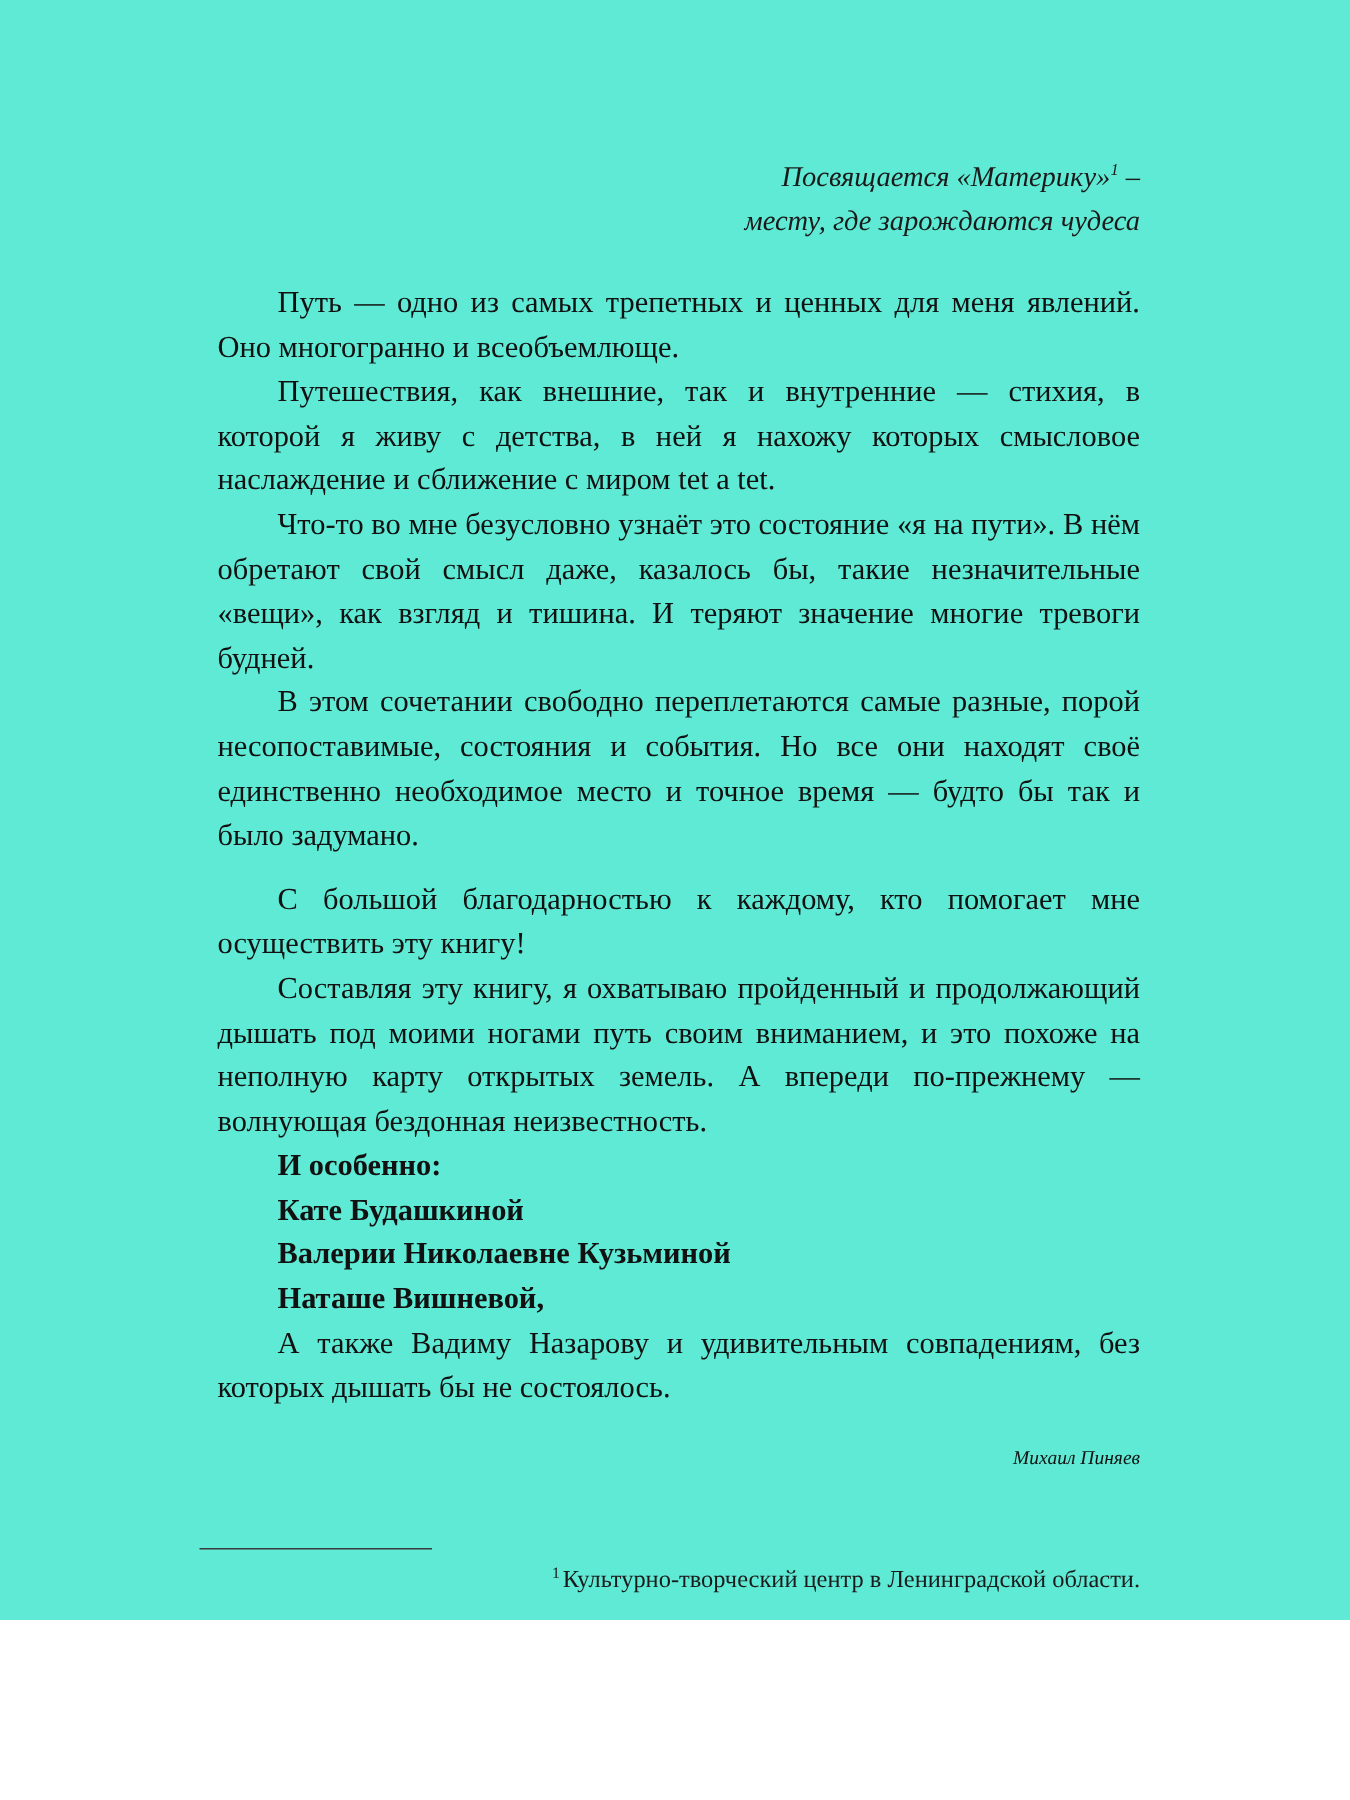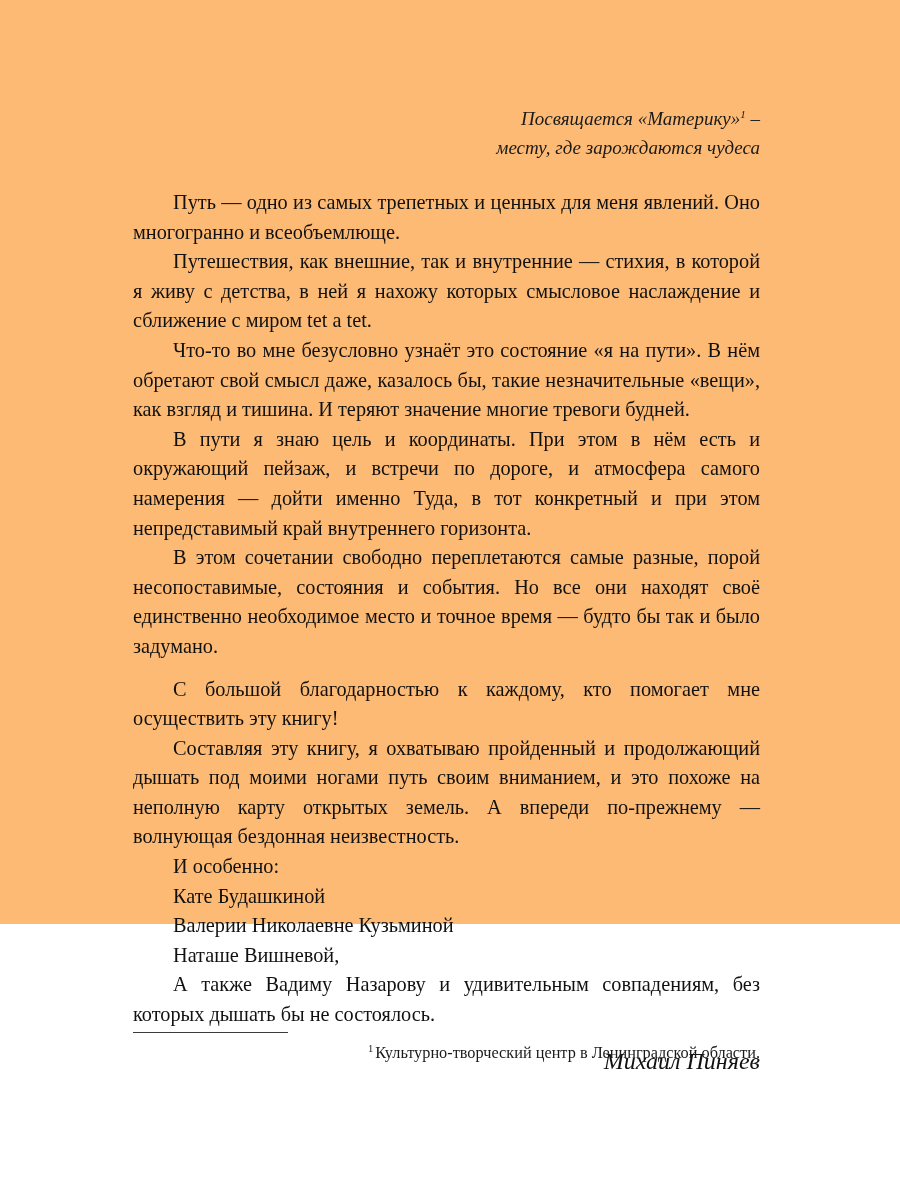--- a/index.html
+++ b/index.html
@@ -12,24 +12,24 @@
     height: 1200px;
     background: #ffffff;
     font-family: "Liberation Serif", "DejaVu Serif", serif;
     color: #111111;
     overflow: hidden;
   }
 
   .page {
     position: relative;
     width: 900px;
-    height: 924px;
+    height: 1080px;
     box-sizing: border-box;
     padding: 0;
-    background: #fdba74;
+    background: #5eead4;
   }
 
   
   .text-block {
     position: absolute;
     left: 133px;
     top: 0;
     width: 627px;
   }
 
@@ -60,20 +60,21 @@
     font-weight: bold;
     font-size: 23.5px;
     line-height: 30px;
     letter-spacing: 0.1px;
     color: #000000;
   }
 
   
   .body-copy {
     margin-top: 26px;
+    margin-left: 12px;
   }
   .para {
     margin: 0;
     text-align: justify;
     text-justify: inter-word;
     font-size: 20.3px;
     line-height: 29.6px;
     text-indent: 40px;
     color: #111111;
     hyphens: manual;
@@ -84,28 +85,29 @@
 
   
   .ack-line {
     margin: 0;
     text-align: left;
     font-size: 20.3px;
     line-height: 29.6px;
     text-indent: 40px;
     color: #111111;
     white-space: nowrap;
+    font-weight: bold;
   }
 
   
   .signature {
     margin-top: 17px;
     text-align: right;
     font-style: italic;
-    font-size: 24px;
+    font-size: 13px;
     line-height: 28px;
     color: #111111;
   }
 
   
   .footnote-area {
     position: absolute;
     left: 133px;
     top: 1032px;
     width: 627px;
@@ -142,21 +144,20 @@
     <div class="epigraph">
       <span class="epi-line"><span>Посвящается «Материку»</span><sup>1</sup><span> –</span></span>
       <span class="epi-line">месту, где зарождаются чудеса</span>
     </div>
 
 
     <div class="body-copy">
       <p class="para">Путь — одно из самых трепетных и ценных для меня явлений. Оно многогранно и всеобъемлюще.</p>
       <p class="para">Путешествия, как внешние, так и внутренние — стихия, в которой я живу с детства, в ней я нахожу которых смысловое наслаждение и сближение с миром tet a tet.</p>
       <p class="para">Что-то во мне безусловно узнаёт это состояние «я на пути». В нём обретают свой смысл даже, казалось бы, такие незначительные «вещи», как взгляд и тишина. И теряют значение многие тревоги будней.</p>
-      <p class="para">В пути я знаю цель и координаты. При этом в нём есть и окружающий пейзаж, и встречи по дороге, и атмосфера самого намерения — дойти именно Туда, в тот конкретный и при этом непредставимый край внутреннего горизонта.</p>
       <p class="para">В этом сочетании свободно переплетаются самые разные, порой несопоставимые, состояния и события. Но все они находят своё единственно необходимое место и точное время — будто бы так и было задумано.</p>
       <p class="para gap-before">С большой благодарностью к каждому, кто помогает мне осуществить эту книгу!</p>
 
       <p class="para">Составляя эту книгу, я охватываю пройденный и продолжающий дышать под моими ногами путь своим вниманием, и это похоже на неполную карту открытых земель. А впереди по-прежнему — волнующая бездонная неизвестность.</p>
       <p class="ack-line">И особенно:</p>
       <p class="ack-line">Кате Будашкиной</p>
       <p class="ack-line">Валерии Николаевне Кузьминой</p>
       <p class="ack-line">Наташе Вишневой,</p>
       <p class="para">А также Вадиму Назарову и удивительным совпадениям, без которых дышать бы не состоялось.</p>
     </div>

